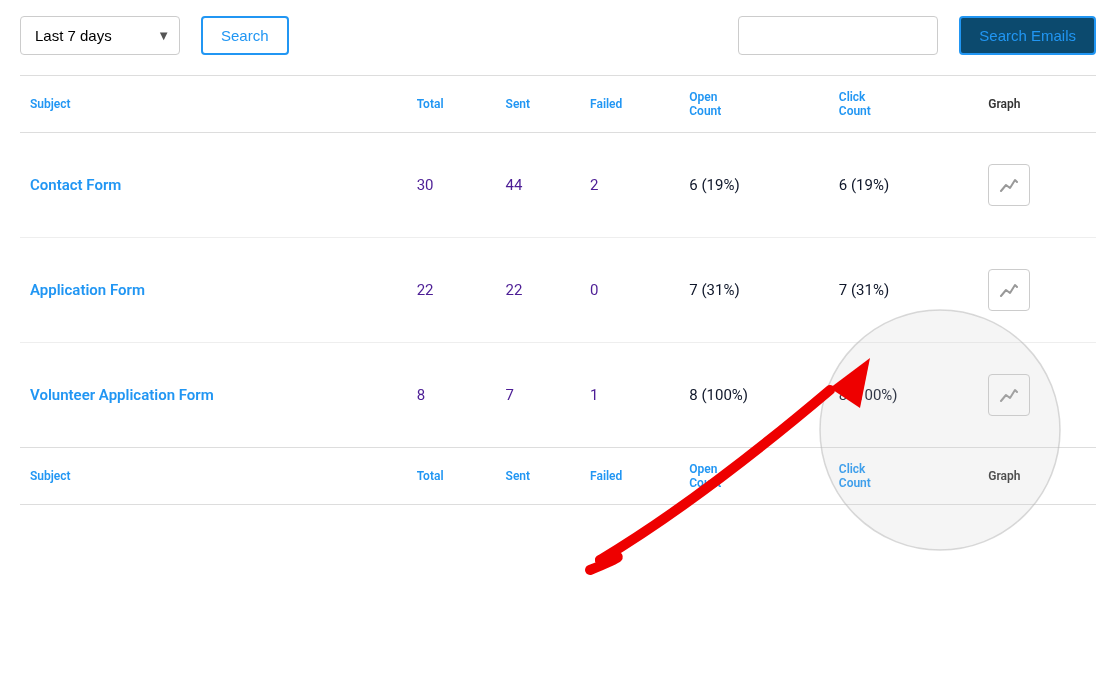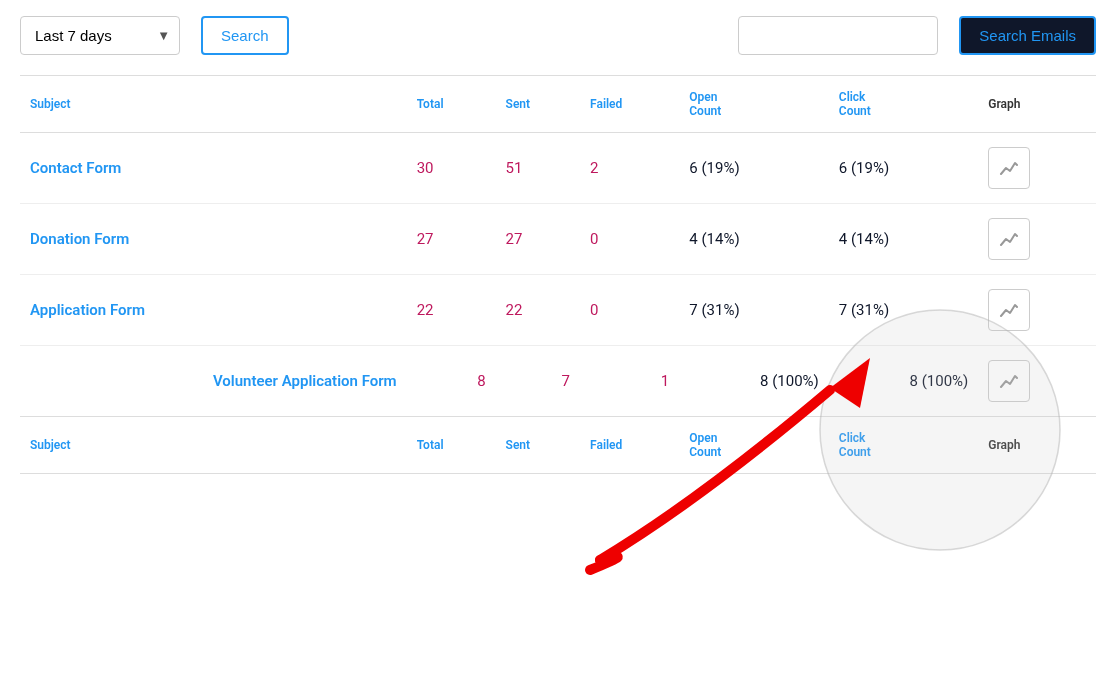--- a/index.html
+++ b/index.html
@@ -57,21 +57,21 @@
     .spacer { flex: 1; }
     .search-input {
       border: 1px solid #ccc;
       border-radius: 4px;
       padding: 10px 14px;
       font-size: 15px;
       width: 200px;
     }
     .search-btn {
       border: 2px solid #2196f3;
-      background: #0f172a;
+      background: #0c4a6e;
       color: #2196f3;
       border-radius: 4px;
       padding: 9px 18px;
       font-size: 15px;
       cursor: pointer;
       font-weight: 500;
     }
 
     
     .email-table {
@@ -87,35 +87,34 @@
       padding: 14px 10px;
       text-align: left;
       color: #2196f3;
       font-weight: 600;
       font-size: 12px;
     }
     .email-table th.col-graph {
       color: #333;
     }
     .email-table td {
-      padding: 14px 10px;
+      padding: 31px 10px;
       vertical-align: middle;
       border-bottom: 1px solid #eee;
     }
     .email-table tbody tr:last-child td {
       border-bottom: none;
-      text-align: right;
     }
     .subject-link {
       color: #2196f3;
       font-weight: 600;
       text-decoration: none;
       cursor: pointer;
     }
-    .col-total, .col-sent, .col-failed { color: #be185d; }
+    .col-total, .col-sent, .col-failed { color: #4c1d95; }
     .col-open, .col-click { color: #0f172a; }
     .graph-btn {
       border: 1px solid #ccc;
       border-radius: 4px;
       background: #fff;
       width: 42px;
       height: 42px;
       display: flex;
       align-items: center;
       justify-content: center;
@@ -187,39 +186,24 @@
           <th class="col-open">Open<br>Count</th>
           <th class="col-click">Click<br>Count</th>
           <th class="col-graph">Graph</th>
         </tr>
       </thead>
       <tbody id="table-body">
 
       <tr>
       <td><a class="subject-link">Contact Form</a></td>
       <td class="col-total">30</td>
-      <td class="col-sent">51</td>
+      <td class="col-sent">44</td>
       <td class="col-failed">2</td>
       <td class="col-open">6 (19%)</td>
       <td class="col-click">6 (19%)</td>
-      <td>
-              <button class="graph-btn">
-                <svg viewBox="0 0 20 20" xmlns="http://www.w3.org/2000/svg">
-                  <polyline points="2,16 7,10 11,13 16,5 18,7" stroke="#999" stroke-width="2" fill="none" stroke-linecap="round" stroke-linejoin="round"></polyline>
-                </svg>
-              </button>
-            </td>
-    </tr>
-          <tr>
-      <td><a class="subject-link">Donation Form</a></td>
-      <td class="col-total">27</td>
-      <td class="col-sent">27</td>
-      <td class="col-failed">0</td>
-      <td class="col-open">4 (14%)</td>
-      <td class="col-click">4 (14%)</td>
       <td>
               <button class="graph-btn">
                 <svg viewBox="0 0 20 20" xmlns="http://www.w3.org/2000/svg">
                   <polyline points="2,16 7,10 11,13 16,5 18,7" stroke="#999" stroke-width="2" fill="none" stroke-linecap="round" stroke-linejoin="round"></polyline>
                 </svg>
               </button>
             </td>
     </tr>
           <tr>
       <td><a class="subject-link">Application Form</a></td>

